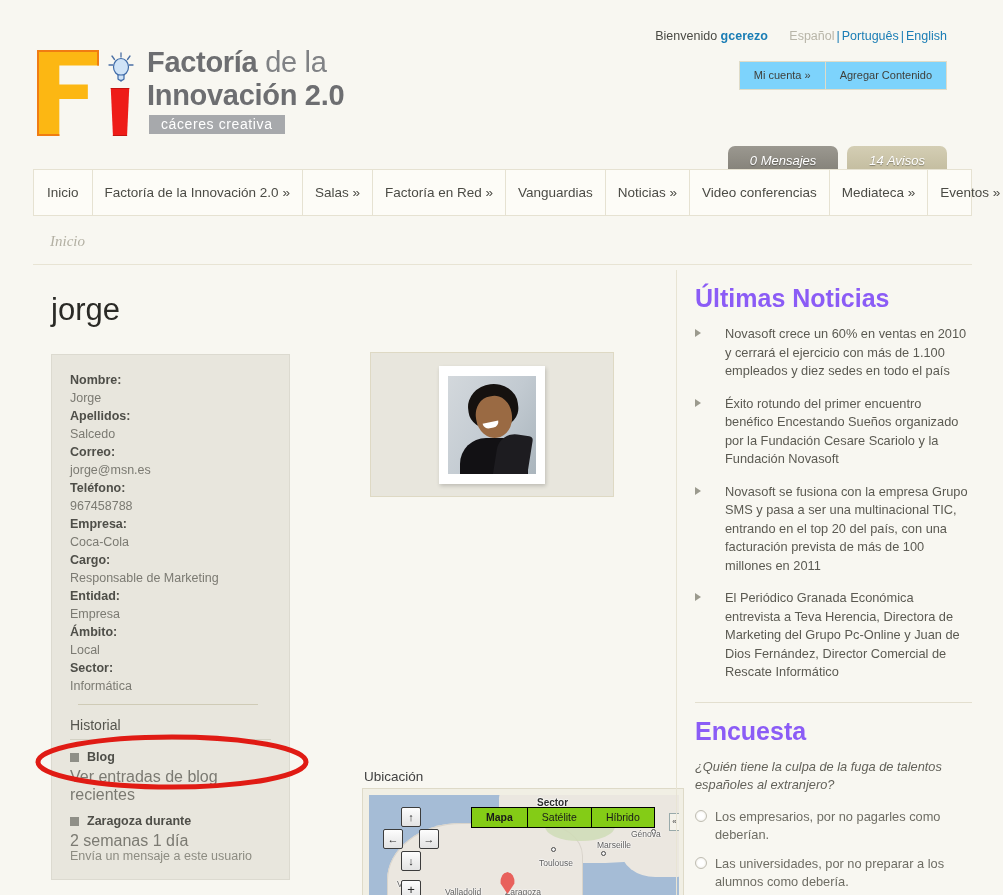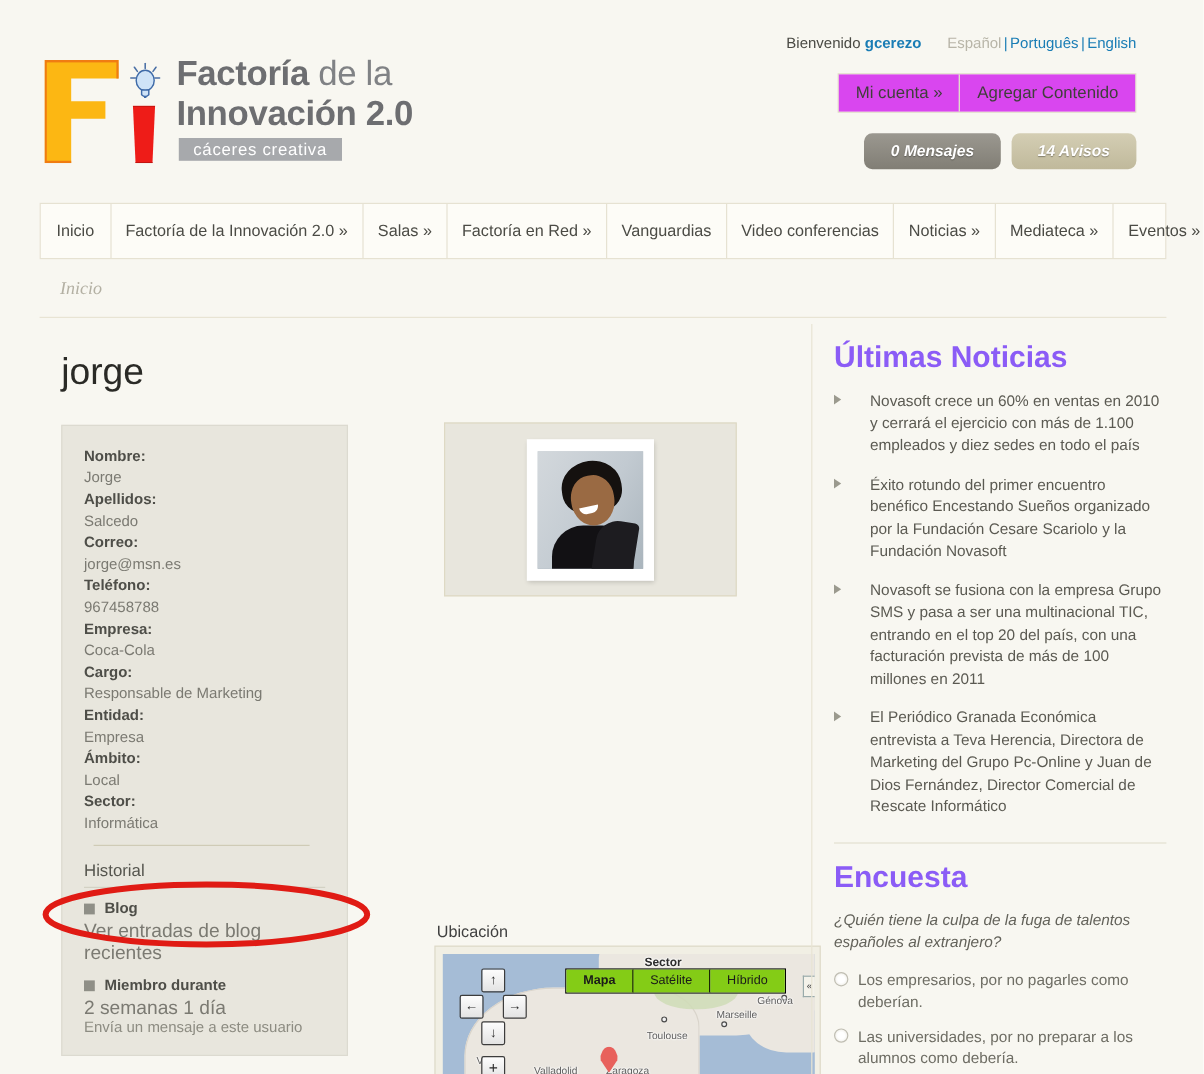--- a/index.html
+++ b/index.html
@@ -67,34 +67,34 @@
   #welcome .uname { color: #1a7db5; font-weight: bold; }
   #langs { margin-left: 18px; }
   #langs a { color: #1a7db5; text-decoration: none; font-size: 12.5px; }
   #langs a.active { color: #b8b5a8; }
   #langs .sep { color: #1a7db5; margin: 0 2px; }
   #acct-buttons {
     position: absolute; right: 56px; top: 61px;
     display: flex; border: 1px solid #e0dcc8; background: #fdfcf7;
   }
   .acct-btn {
-    font-size: 14px; color: #3f3f3a;
+    font-size: 11px; color: #3f3f3a;
     padding: 7px 14px 8px 14px;
-    background: #d946ef; white-space: nowrap; cursor: pointer;
+    background: #7dd3fc; white-space: nowrap; cursor: pointer;
   }
   .acct-btn + .acct-btn { border-left: 1px solid #e0dcc8; }
   #pill-row {
     position: absolute; right: 56px; top: 111px;
     display: flex; gap: 9px;
   }
   .pill {
-    font-size: 13px; font-style: italic; font-weight: bold;
+    font-size: 13px; font-style: italic; font-weight: normal;
     color: #ffffff; text-shadow: 0 1px 1px rgba(0,0,0,.35);
     padding: 7px 22px 8px 22px; border-radius: 7px;
-    white-space: nowrap; cursor: pointer;
+    white-space: nowrap; cursor: pointer; margin-top: 35px;
   }
   .pill.grey  { background: linear-gradient(#9b9890, #817e75); }
   .pill.beige { background: linear-gradient(#d4ceb4, #c0b99b); }
   
   #nav {
     position: absolute; left: 33px; top: 169px;
     width: 939px; height: 47px;
     background: #fdfcf7;
     border: 1px solid #e6e2d2;
     display: flex;
@@ -371,22 +371,22 @@
       <div class="pill beige">14 Avisos</div>
     </div>
   </div>
 
   <div id="nav">
     <div class="nav-item">Inicio</div>
     <div class="nav-item">Factoría de la Innovación 2.0 »</div>
     <div class="nav-item">Salas »</div>
     <div class="nav-item">Factoría en Red »</div>
     <div class="nav-item">Vanguardias</div>
+    <div class="nav-item">Noticias »</div>
     <div class="nav-item">Video conferencias</div>
-    <div class="nav-item">Noticias »</div>
     <div class="nav-item">Mediateca »</div>
     <div class="nav-item">Eventos »</div>
     <div class="nav-spacer"></div>
   </div>
 
   <div id="breadcrumb">Inicio</div>
   <div id="bc-rule"></div>
 
   <div id="main-col">
 
@@ -422,21 +422,21 @@
         <div class="hist-head">
           <span class="hist-sq"></span>
           <span>Blog</span>
         </div>
         <div class="hist-sub">Ver entradas de blog recientes</div>
       </div>
 
       <div class="hist-item">
         <div class="hist-head">
           <span class="hist-sq"></span>
-          <span>Miembro durante</span>
+          <span>Zaragoza durante</span>
         </div>
         <div class="hist-sub">2 semanas 1 día</div>
       </div>
 
       <div id="send-msg">Envía un mensaje a este usuario</div>
     </div>
 
     <div id="photo-panel">
       <div id="photo-frame">
         <div id="photo-img">

